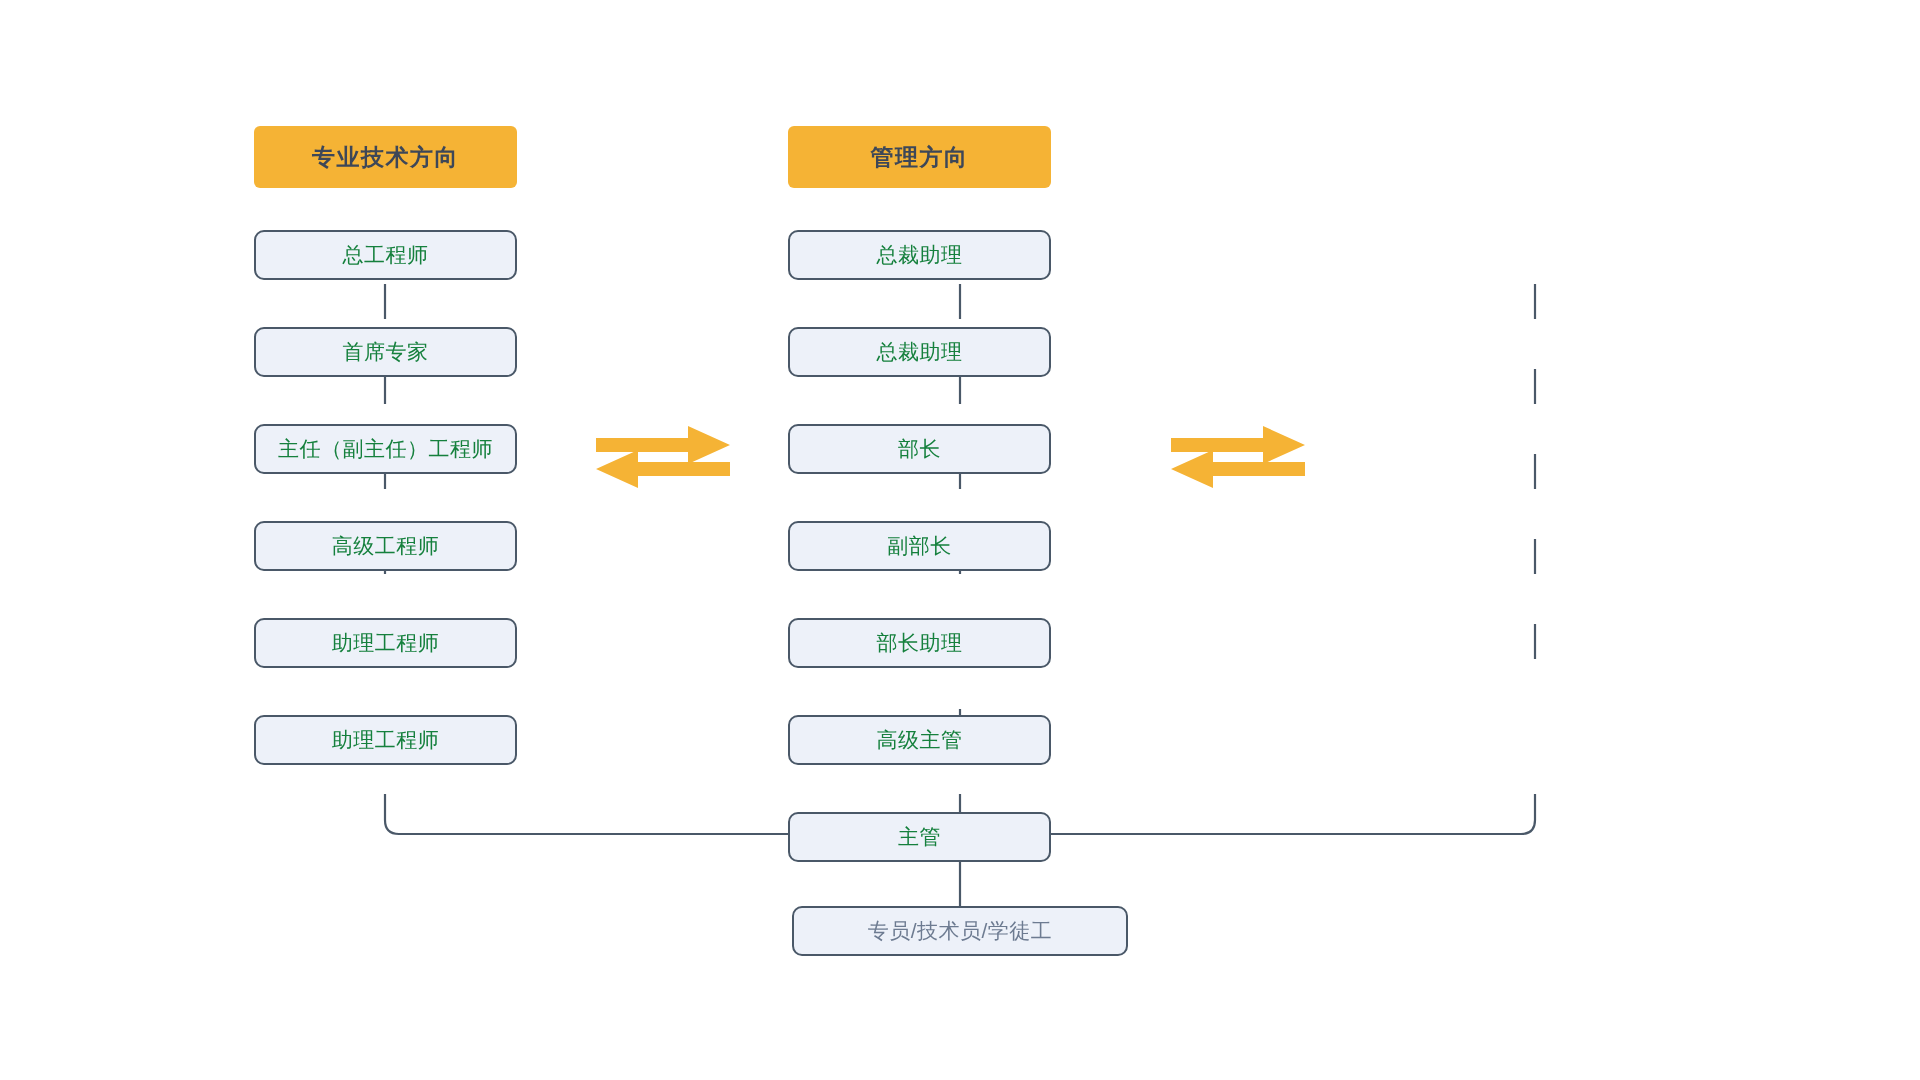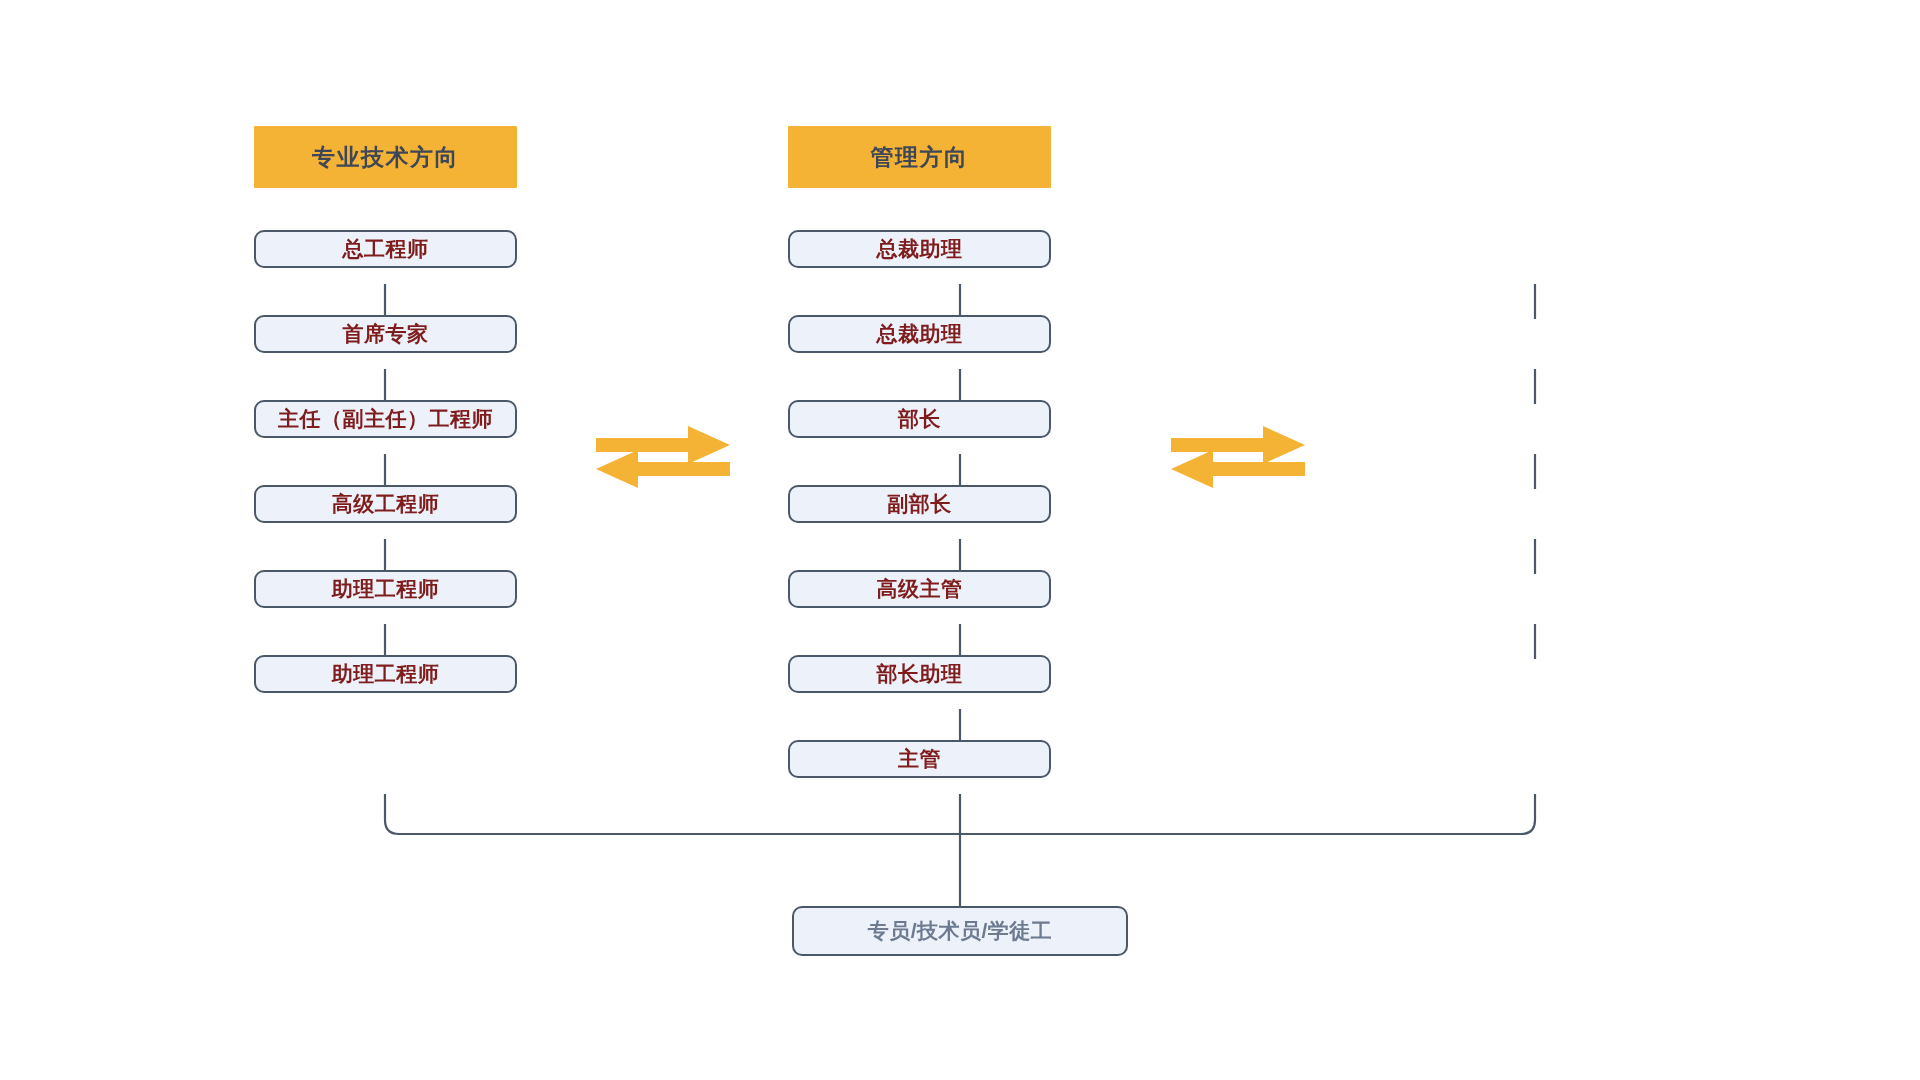--- a/index.html
+++ b/index.html
@@ -39,47 +39,46 @@
   .column {
     position: absolute;
     z-index: 2;
     display: flex;
     flex-direction: column;
     align-items: stretch;
   }
 
   .col-header {
     height: 62px;
-    border-radius: 1px;
+    border-radius: 6px;
     background: #f5b335;
     color: #3d4758;
     font-size: 23px;
     font-weight: bold;
     letter-spacing: 1.5px;
     display: flex;
     align-items: center;
     justify-content: center;
     box-sizing: border-box;
     margin-bottom: 42px;
   }
 
   .node {
-    height: 38px;
+    height: 50px;
     border-radius: 10px;
     background: #edf1f9;
     border: 2px solid #4a5868;
-    color: #7f1d1d;
+    color: #15803d;
     font-size: 21px;
     letter-spacing: 0.5px;
     display: flex;
     align-items: center;
     justify-content: center;
     box-sizing: border-box;
     white-space: nowrap;
-    font-weight: bold;
   }
 
   .node + .node {
     margin-top: 47px;
   }
 
   
   #bottom-node {
     position: absolute;
     z-index: 2;
@@ -88,21 +87,20 @@
     background: #edf1f9;
     border: 2px solid #4a5868;
     color: #6d7b91;
     font-size: 21px;
     letter-spacing: 0.5px;
     display: flex;
     align-items: center;
     justify-content: center;
     box-sizing: border-box;
     white-space: nowrap;
-    font-weight: bold;
   }
 
   
   .exchange {
     position: absolute;
     z-index: 2;
     width: 142px;
     height: 70px;
   }
   .exchange svg { display: block; width: 142px; height: 70px; }
@@ -160,22 +158,22 @@
       <polygon fill="#f5b335" points="138,54 46,54 46,66 4,47 46,28 46,40 138,40"></polygon>
     </svg>
   </div>
 
   <div class="column" id="col-management" style="left:788px; top:126px; width:263px;">
     <div class="col-header">管理方向</div>
     <div class="node">总裁助理</div>
     <div class="node">总裁助理</div>
     <div class="node">部长</div>
     <div class="node">副部长</div>
+    <div class="node">部长助理</div>
     <div class="node">高级主管</div>
-    <div class="node">部长助理</div>
     <div class="node">主管</div>
   </div>
 
   <div class="exchange" id="exchange-right" style="left:1167px; top:422px;">
     <svg viewBox="0 0 142 70" xmlns="http://www.w3.org/2000/svg">
       <polygon fill="#f5b335" points="4,16 96,16 96,4 138,23 96,42 96,30 4,30"></polygon>
       <polygon fill="#f5b335" points="138,54 46,54 46,66 4,47 46,28 46,40 138,40"></polygon>
     </svg>
   </div>
 

